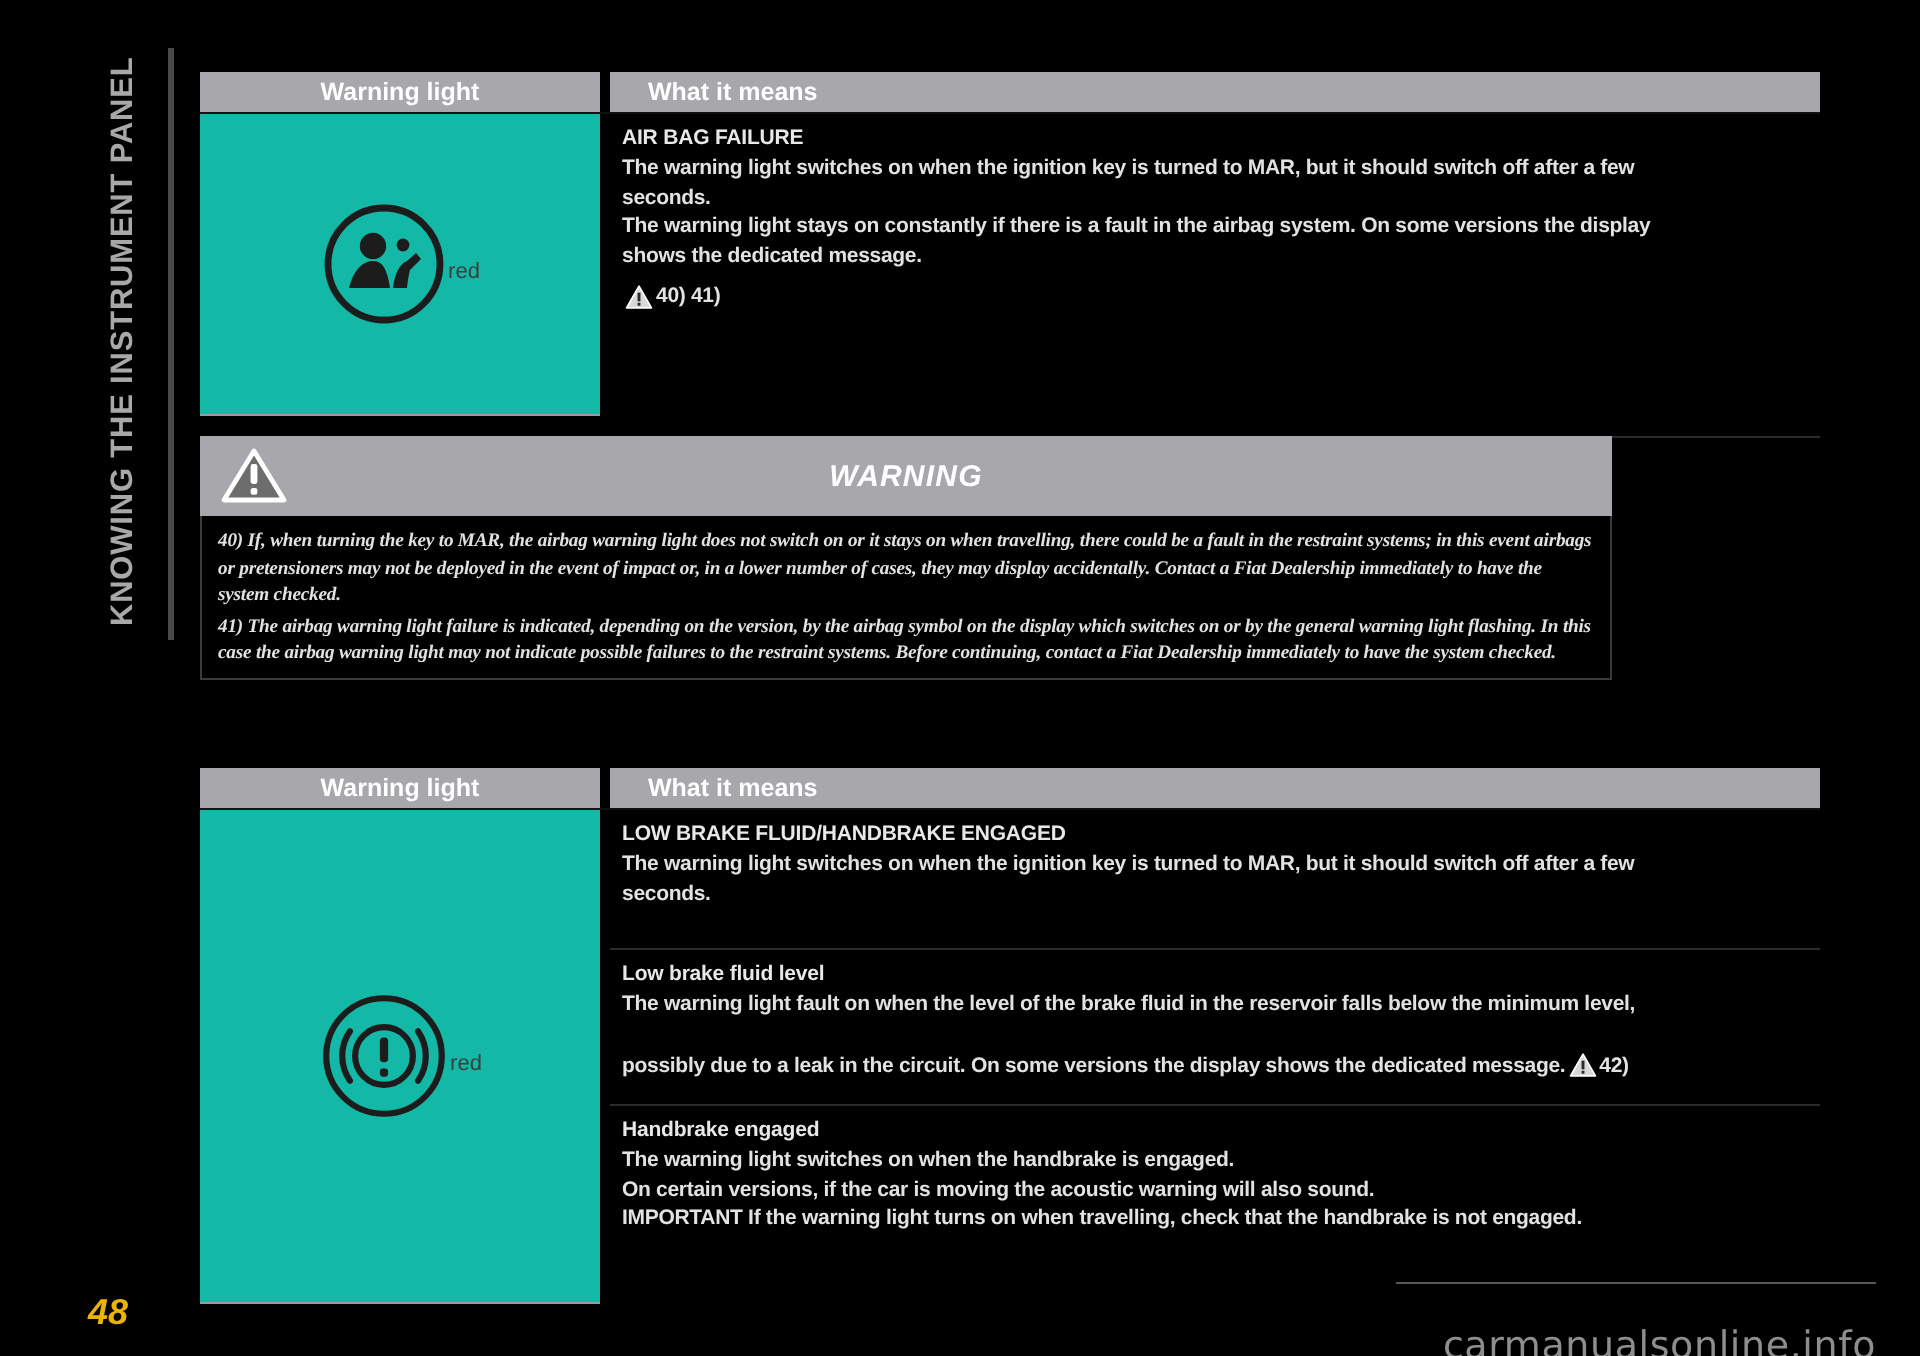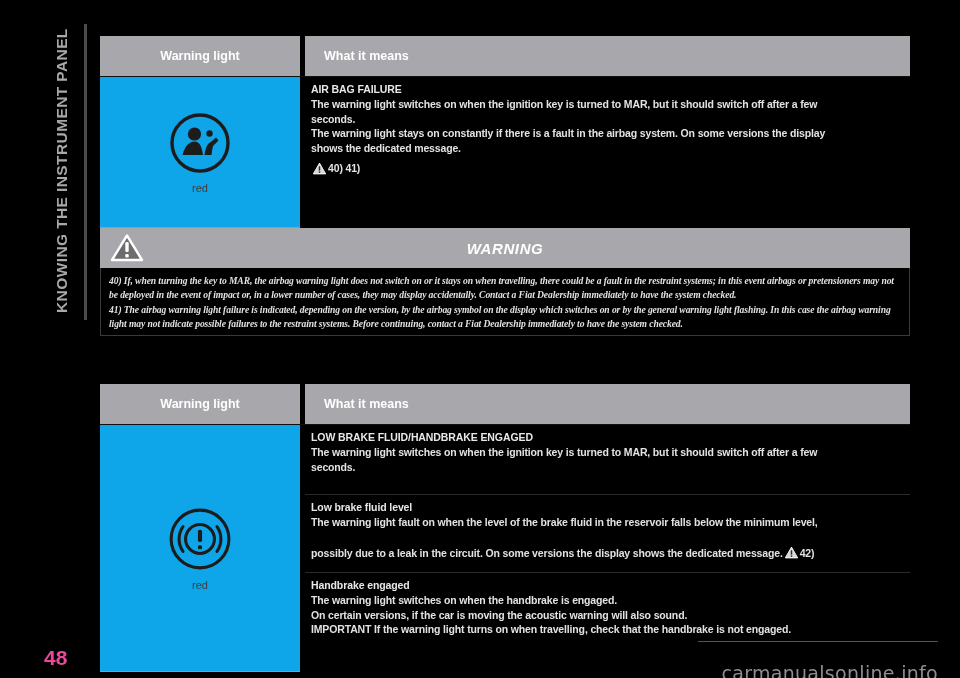--- a/index.html
+++ b/index.html
@@ -55,21 +55,21 @@
   }
 
   
   .tbl {
     position: absolute;
     left: 100px;
     width: 810px;
   }
   .tbl-head {
     display: flex;
-    height: 40px;
+    height: 20px;
   }
   .th {
     background: #a8a8ac;
     color: #ffffff;
     font-size: 12.5px;
     font-weight: bold;
     display: flex;
     align-items: center;
     font-family: "Liberation Sans", sans-serif;
   }
@@ -82,23 +82,22 @@
     justify-content: flex-start;
     padding-left: 19px;
     margin-left: 5px;
   }
   .tbl-body {
     display: flex;
     border-top: 1.5px solid #111;
   }
   .cell-icon {
     width: 200px;
-    background: #0ea5e9;
-    display: flex;
-    flex-direction: column;
+    background: #14b8a6;
+    display: flex;
     align-items: center;
     justify-content: center;
     border-bottom: 1px solid #9a9a9a;
   }
   .cell-text {
     flex: 1;
     margin-left: 5px;
     display: flex;
     flex-direction: column;
   }
@@ -138,22 +137,21 @@
     color: #3d3d3d;
     font-size: 11px;
     margin-top: 7px;
     font-family: "Liberation Sans", sans-serif;
   }
 
   
   .warn-block {
     position: absolute;
     left: 100px;
-    width: 810px;
-    margin-top: 10px;
+    width: 706px;
   }
   .warn-bar {
     height: 40px;
     background: #a8a8ac;
     display: flex;
     align-items: center;
     position: relative;
   }
   .warn-bar-title {
     flex: 1;
@@ -188,24 +186,25 @@
     font-family: "Liberation Serif", serif;
   }
   .warn-para:last-child { margin-bottom: 0; }
   .inline-ico { vertical-align: -2px; margin: 0 1px; }
 
   
   .page-num {
     position: absolute;
     left: 44px;
     top: 646px;
-    color: #ec4899;
-    font-size: 21px;
-    font-weight: bold;
-    font-family: "Liberation Sans", sans-serif;
+    color: #eab308;
+    font-size: 18px;
+    font-weight: bold;
+    font-family: "Liberation Sans", sans-serif;
+    font-style: italic;
   }
   .watermark {
     position: absolute;
     right: 22px;
     top: 646px;
     color: #8e8e8e;
     font-size: 19px;
     letter-spacing: 0.3px;
     font-family: "DejaVu Sans", sans-serif;
     margin-top: 16px;

